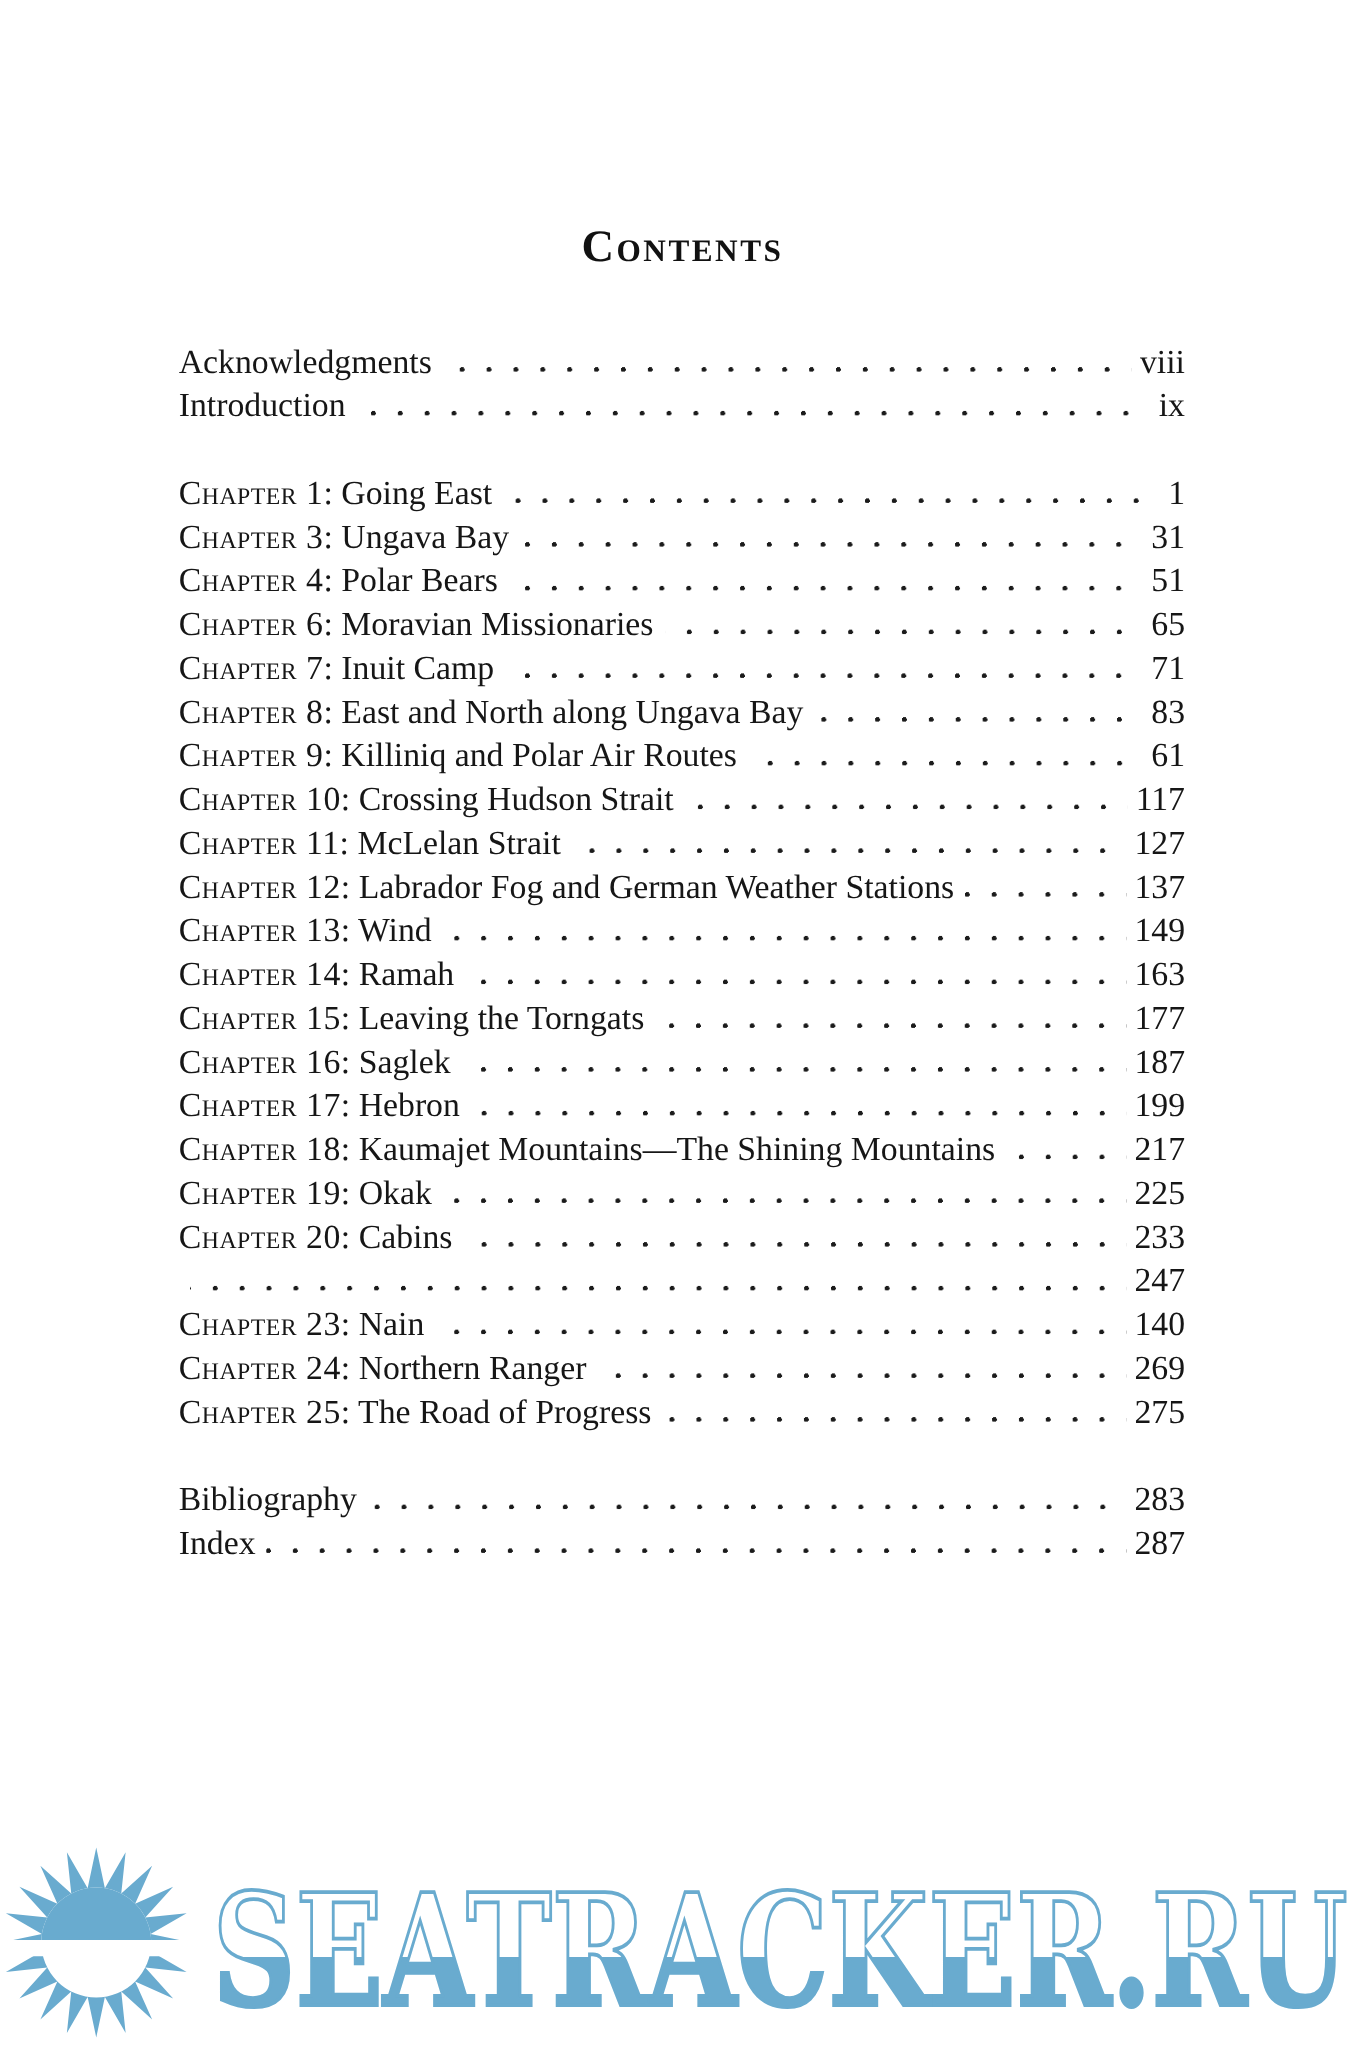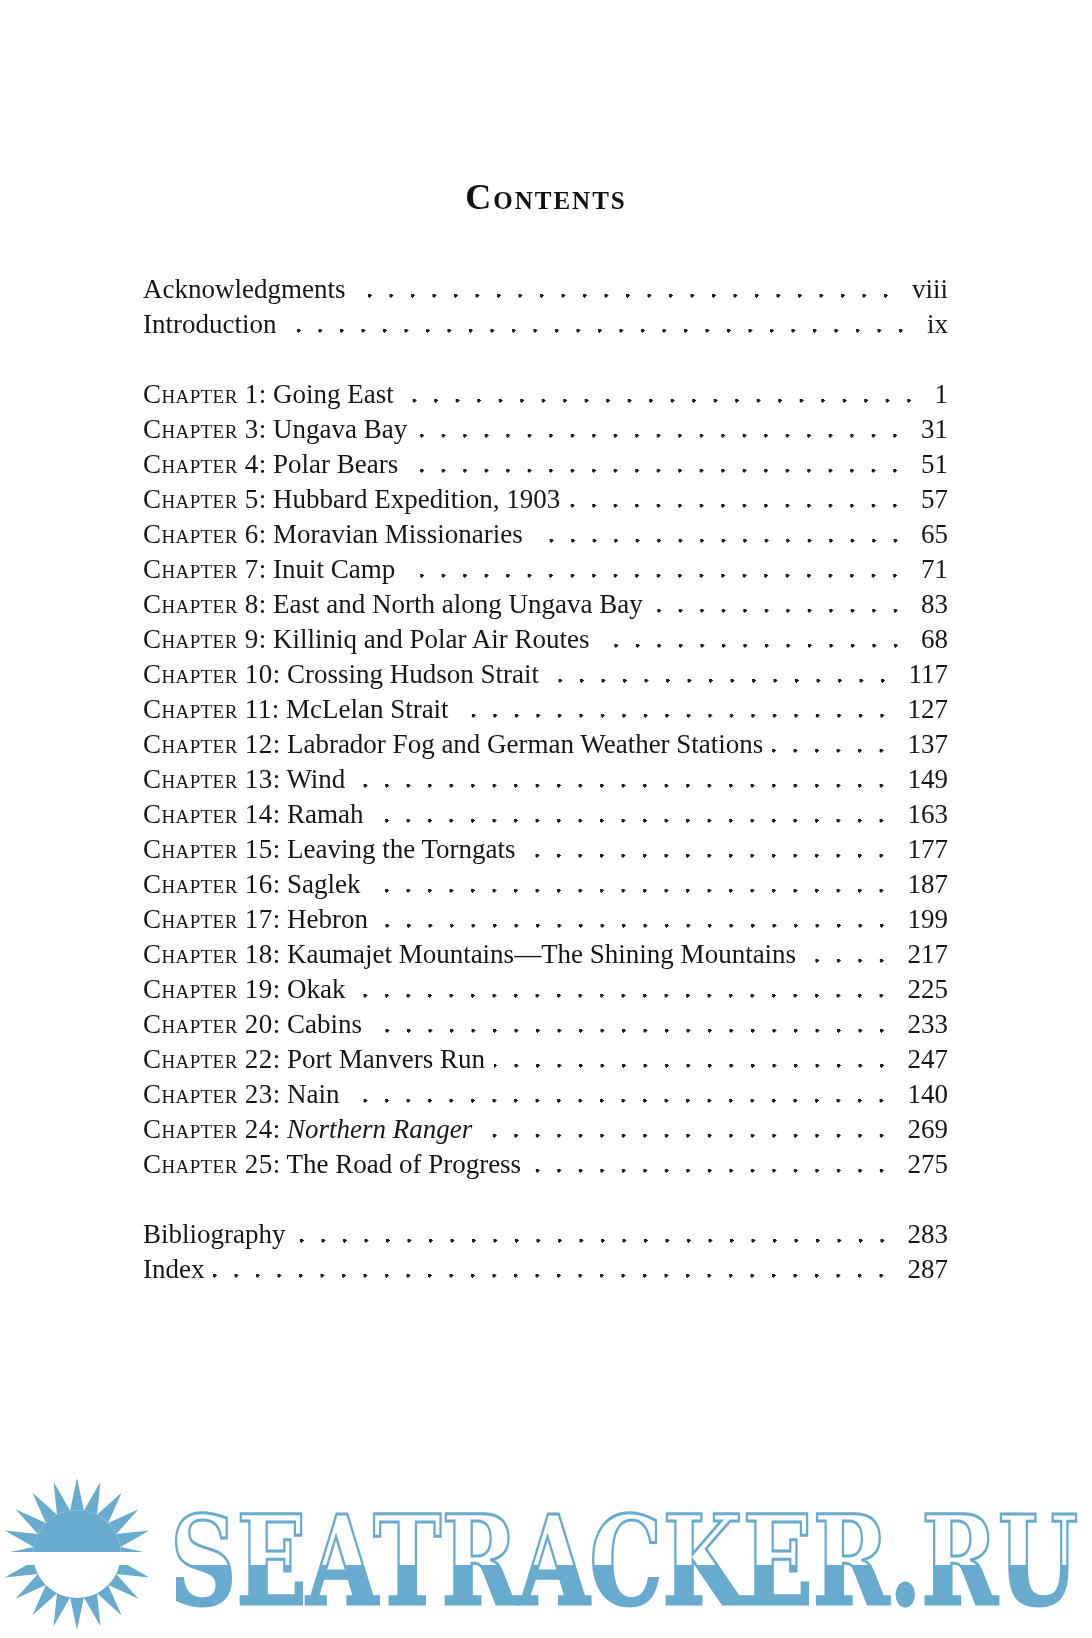--- a/index.html
+++ b/index.html
@@ -15,21 +15,21 @@
   }
   .toc{
     position:absolute;left:143px;top:274px;width:805px;
     font-size:27px;
   }
   .row{
     display:flex;align-items:baseline;height:35px;white-space:nowrap;justify-content:center;
   }
   .label{flex:0 0 auto;}
   .sc{font-variant:small-caps;letter-spacing:0.4px;}
-  .it{font-style:italic;}
+  .it{}
   .leader{
     flex:1 1 auto;height:5px;margin:0 7px 0 9px;min-width:14px;
     background-image:radial-gradient(2px 2px at 2.6px 2.6px,#1b1b1b 95%,rgba(27,27,27,0));
     background-size:21.5px 5px;background-repeat:repeat-x;
     background-position:right bottom;
   }
   .pagenum{flex:0 0 auto;}
   .gap{height:35px;}
   .watermark-svg{position:absolute;left:0;top:1380px;}
 </style>
@@ -62,43 +62,38 @@
         <span class="label"><span class="sc">Chapter 3</span><span>: </span><span>Ungava Bay</span></span>
         <span class="leader"></span>
         <span class="pagenum">31</span>
       </div>
       <div class="row">
         <span class="label"><span class="sc">Chapter 4</span><span>: </span><span>Polar Bears</span></span>
         <span class="leader"></span>
         <span class="pagenum">51</span>
       </div>
       <div class="row">
-        <span class="label"><span class="sc">Chapter 5</span><span>: </span><span>Hubbard Expedition, 1903</span></span>
-        <span class="leader"></span>
-        <span class="pagenum">57</span>
-      </div>
-      <div class="row">
         <span class="label"><span class="sc">Chapter 6</span><span>: </span><span>Moravian Missionaries</span></span>
         <span class="leader"></span>
         <span class="pagenum">65</span>
       </div>
       <div class="row">
         <span class="label"><span class="sc">Chapter 7</span><span>: </span><span>Inuit Camp</span></span>
         <span class="leader"></span>
         <span class="pagenum">71</span>
       </div>
       <div class="row">
         <span class="label"><span class="sc">Chapter 8</span><span>: </span><span>East and North along Ungava Bay</span></span>
         <span class="leader"></span>
         <span class="pagenum">83</span>
       </div>
       <div class="row">
         <span class="label"><span class="sc">Chapter 9</span><span>: </span><span>Killiniq and Polar Air Routes</span></span>
         <span class="leader"></span>
-        <span class="pagenum">68</span>
+        <span class="pagenum">61</span>
       </div>
       <div class="row">
         <span class="label"><span class="sc">Chapter 10</span><span>: </span><span>Crossing Hudson Strait</span></span>
         <span class="leader"></span>
         <span class="pagenum">117</span>
       </div>
       <div class="row">
         <span class="label"><span class="sc">Chapter 11</span><span>: </span><span>McLelan Strait</span></span>
         <span class="leader"></span>
         <span class="pagenum">127</span>
@@ -142,21 +137,20 @@
         <span class="label"><span class="sc">Chapter 19</span><span>: </span><span>Okak</span></span>
         <span class="leader"></span>
         <span class="pagenum">225</span>
       </div>
       <div class="row">
         <span class="label"><span class="sc">Chapter 20</span><span>: </span><span>Cabins</span></span>
         <span class="leader"></span>
         <span class="pagenum">233</span>
       </div>
       <div class="row">
-        <span class="label"><span class="sc">Chapter 22</span><span>: </span><span>Port Manvers Run</span></span>
         <span class="leader"></span>
         <span class="pagenum">247</span>
       </div>
       <div class="row">
         <span class="label"><span class="sc">Chapter 23</span><span>: </span><span>Nain</span></span>
         <span class="leader"></span>
         <span class="pagenum">140</span>
       </div>
       <div class="row">
         <span class="label"><span class="sc">Chapter 24</span><span>: </span><span class="it">Northern Ranger</span></span>

